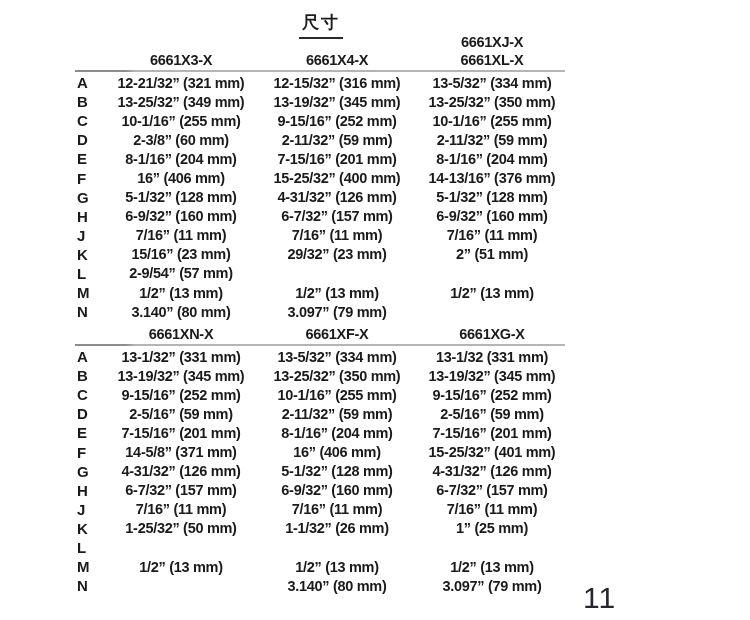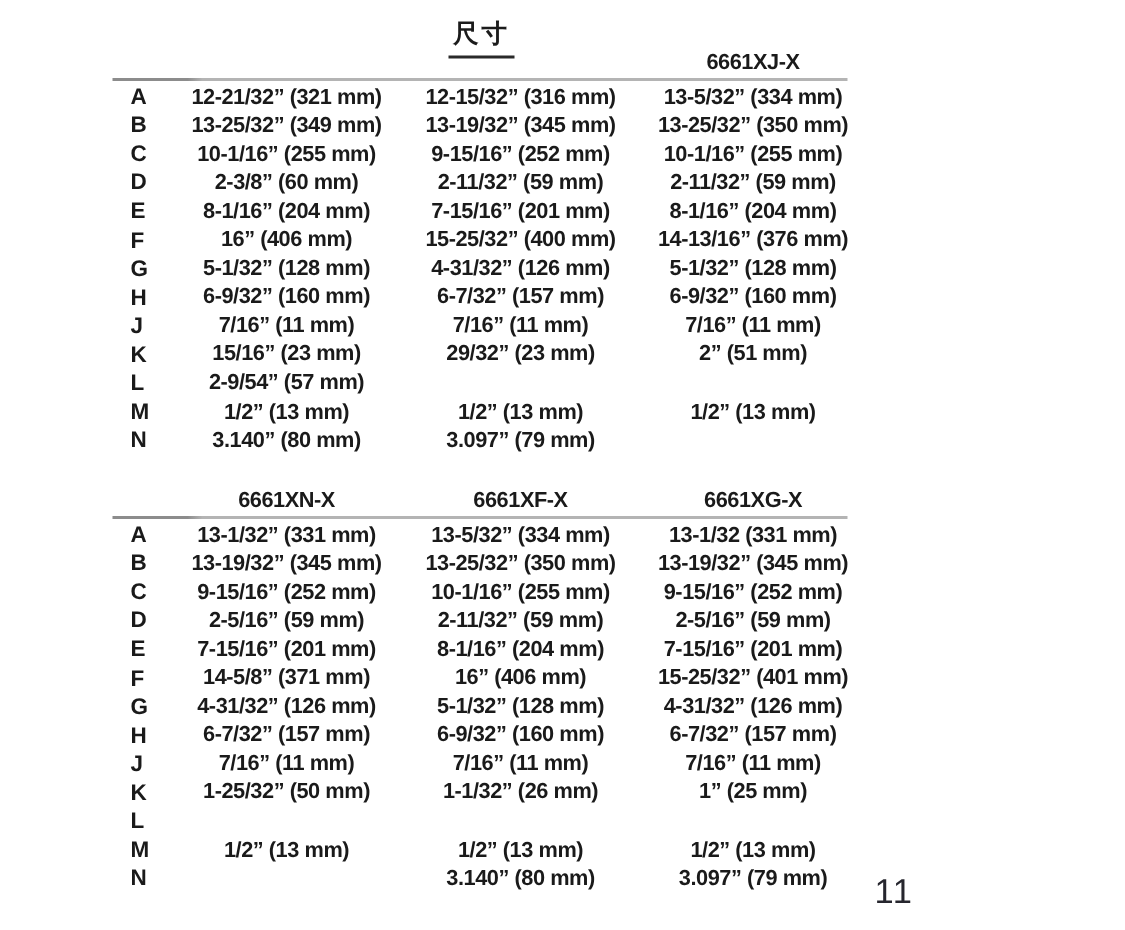--- a/index.html
+++ b/index.html
@@ -29,21 +29,20 @@
     left:75px;
     width:492px;
   }
   #table-1 { top:33px; }
   #table-2 { top:325px; }
   .trow {
     display:grid;
     grid-template-columns:30px 152px 160px 150px;
     height:19.1px;
     align-items:center;
-    margin-left:10px;
   }
   .trow.header-row { height:18px; }
   .trow > div {
     text-align:center;
     font-weight:bold;
     font-size:14.5px;
     letter-spacing:-0.3px;
     white-space:nowrap;
     color:#1a1a1a;
   }
@@ -55,39 +54,45 @@
   .hline {
     height:2px;
     width:490px;
     margin:1px 0 1px 0;
     background:linear-gradient(to right, #8c8c8c 0px, #8c8c8c 50px, #b4b4b4 60px, #b4b4b4 100%);
   }
   .page-number {
     position:absolute;
     left:583px;
     top:581px;
-    font-size:23px;
+    font-size:30px;
     font-weight:normal;
     letter-spacing:1px;
     color:#26262e;
   }
 </style>
 </head>
 <body>
 
 <div class="page-title-wrap">
   <span>尺寸</span>
 </div>
 
 <div class="dim-table" id="table-1">
     <div class="trow header-row">
       <div class="rlabel"></div>
       <div></div>
       <div></div>
       <div>6661XJ-X</div>
+    </div>
+    <div class="trow header-row">
+      <div class="rlabel"></div>
+      <div>6661X3-X</div>
+      <div>6661X4-X</div>
+      <div>6661XL-X</div>
     </div>
     <div class="hline"></div>
     <div class="trow">
       <div class="rlabel">A</div>
       <div>12-21/32” (321 mm)</div>
       <div>12-15/32” (316 mm)</div>
       <div>13-5/32” (334 mm)</div>
     </div>
     <div class="trow">
       <div class="rlabel">B</div>

